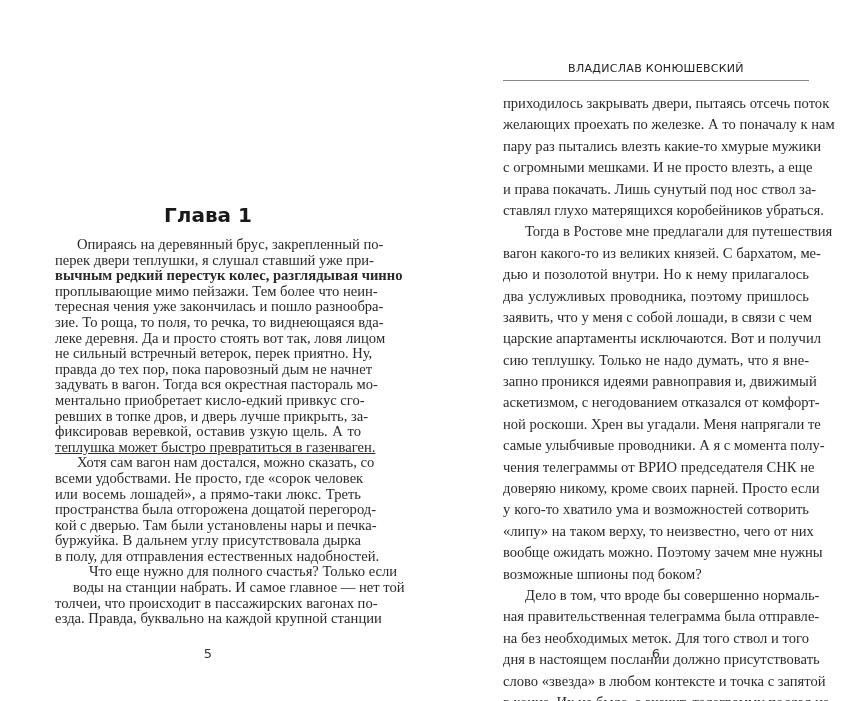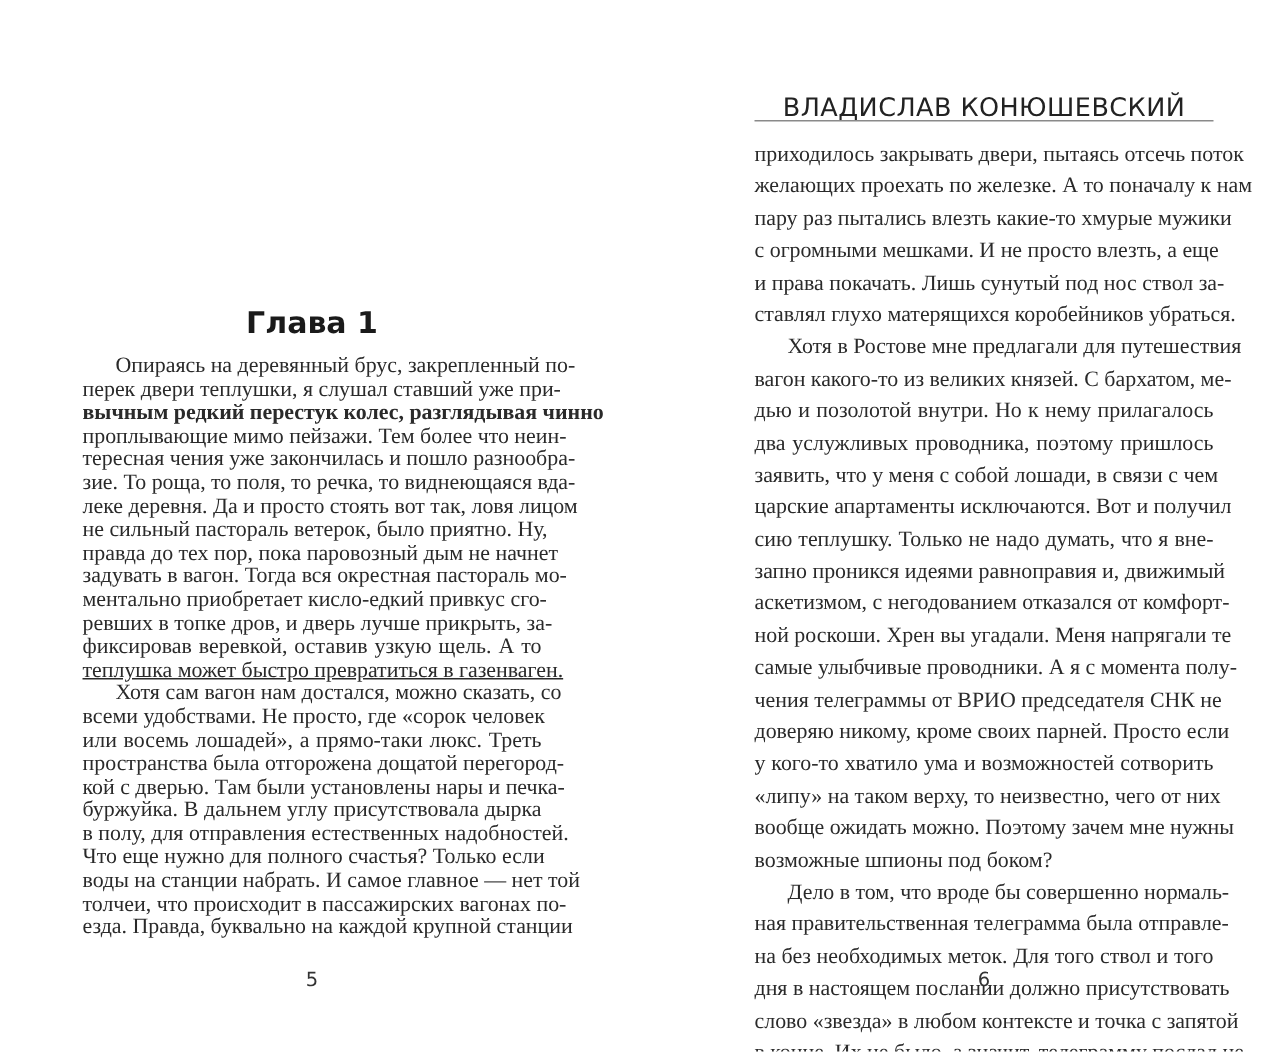--- a/index.html
+++ b/index.html
@@ -3,21 +3,21 @@
 <meta charset="utf-8">
 <style>
   html, body { margin: 0; padding: 0; background: #ffffff; }
   body { width: 858px; height: 701px; position: relative; overflow: hidden; }
   .page { position: absolute; top: 0; height: 701px; width: 429px; }
   .page.left { left: 0; }
   .page.right { left: 429px; }
   .running-head {
     position: absolute; left: 74px; width: 306px; top: 62px;
     text-align: center; font-family: "DejaVu Sans", sans-serif;
-    font-size: 17px; letter-spacing: 0.3px; color: #222;
+    font-size: 11px; letter-spacing: 0.3px; color: #222;
   }
   .head-rule {
     position: absolute; left: 74px; width: 306px; top: 80px;
     height: 0; border-top: 1.5px solid #8a8a8a;
   }
   .chapter-title {
     position: absolute; left: 55px; width: 306px; top: 203px;
     text-align: center; font-family: "DejaVu Sans", sans-serif;
     font-weight: bold; font-size: 20px; color: #1a1a1a;
   }
@@ -47,53 +47,53 @@
 <div class="page left">
   <div class="chapter-title">Глава 1</div>
   <div class="text-block" id="left-text">
       <span class="line indent" style="height: 15.6px; line-height: 15.6px;">Опираясь на деревянный брус, закрепленный по-</span>
       <span class="line" style="height: 15.6px; line-height: 15.6px;">перек двери теплушки, я слушал ставший уже при-</span>
       <span class="line" style="height: 15.6px; line-height: 15.6px; font-weight: bold;">вычным редкий перестук колес, разглядывая чинно</span>
       <span class="line" style="height: 15.6px; line-height: 15.6px;">проплывающие мимо пейзажи. Тем более что неин-</span>
       <span class="line" style="height: 15.6px; line-height: 15.6px;">тересная чения уже закончилась и пошло разнообра-</span>
       <span class="line" style="height: 15.6px; line-height: 15.6px;">зие. То роща, то поля, то речка, то виднеющаяся вда-</span>
       <span class="line" style="height: 15.6px; line-height: 15.6px;">леке деревня. Да и просто стоять вот так, ловя лицом</span>
-      <span class="line" style="height: 15.6px; line-height: 15.6px;">не сильный пастораль ветерок, было приятно. Ну,</span>
+      <span class="line" style="height: 15.6px; line-height: 15.6px;">не сильный встречный ветерок, перек приятно. Ну,</span>
       <span class="line" style="height: 15.6px; line-height: 15.6px;">правда до тех пор, пока паровозный дым не начнет</span>
       <span class="line" style="height: 15.6px; line-height: 15.6px;">задувать в вагон. Тогда вся окрестная пастораль мо-</span>
       <span class="line" style="height: 15.6px; line-height: 15.6px;">ментально приобретает кисло-едкий привкус сго-</span>
       <span class="line" style="height: 15.6px; line-height: 15.6px;">ревших в топке дров, и дверь лучше прикрыть, за-</span>
       <span class="line" style="height: 15.6px; line-height: 15.6px;">фиксировав веревкой, оставив узкую щель. А то</span>
       <span class="line last" style="height: 15.6px; line-height: 15.6px; text-decoration: underline;">теплушка может быстро превратиться в газенваген.</span>
       <span class="line indent" style="height: 15.6px; line-height: 15.6px;">Хотя сам вагон нам достался, можно сказать, со</span>
       <span class="line" style="height: 15.6px; line-height: 15.6px;">всеми удобствами. Не просто, где «сорок человек</span>
       <span class="line" style="height: 15.6px; line-height: 15.6px;">или восемь лошадей», а прямо-таки люкс. Треть</span>
       <span class="line" style="height: 15.6px; line-height: 15.6px;">пространства была отгорожена дощатой перегород-</span>
       <span class="line" style="height: 15.6px; line-height: 15.6px;">кой с дверью. Там были установлены нары и печка-</span>
       <span class="line" style="height: 15.6px; line-height: 15.6px;">буржуйка. В дальнем углу присутствовала дырка</span>
       <span class="line" style="height: 15.6px; line-height: 15.6px;">в полу, для отправления естественных надобностей.</span>
-      <span class="line" style="height: 15.6px; line-height: 15.6px;">Что еще нужно для полного счастья? Только если</span>
-      <span class="line" style="height: 15.6px; line-height: 15.6px;">воды на станции набрать. И самое главное — нет той</span>
+      <span class="line" style="height: 15.6px; line-height: 15.6px; margin-left: 34px;">Что еще нужно для полного счастья? Только если</span>
+      <span class="line" style="height: 15.6px; line-height: 15.6px; margin-left: 18px;">воды на станции набрать. И самое главное — нет той</span>
       <span class="line" style="height: 15.6px; line-height: 15.6px;">толчеи, что происходит в пассажирских вагонах по-</span>
       <span class="line" style="height: 15.6px; line-height: 15.6px;">езда. Правда, буквально на каждой крупной станции</span>
     </div>
   <div class="folio">5</div>
 </div>
 
 <div class="page right">
   <div class="running-head">ВЛАДИСЛАВ КОНЮШЕВСКИЙ</div>
   <div class="head-rule"></div>
   <div class="text-block" id="right-text">
       <span class="line">приходилось закрывать двери, пытаясь отсечь поток</span>
       <span class="line">желающих проехать по железке. А то поначалу к нам</span>
       <span class="line">пару раз пытались влезть какие-то хмурые мужики</span>
       <span class="line">с огромными мешками. И не просто влезть, а еще</span>
       <span class="line">и права покачать. Лишь сунутый под нос ствол за-</span>
       <span class="line last">ставлял глухо матерящихся коробейников убраться.</span>
-      <span class="line indent">Хотя в Ростове мне предлагали для путешествия</span>
+      <span class="line indent">Тогда в Ростове мне предлагали для путешествия</span>
       <span class="line">вагон какого-то из великих князей. С бархатом, ме-</span>
       <span class="line">дью и позолотой внутри. Но к нему прилагалось</span>
       <span class="line">два услужливых проводника, поэтому пришлось</span>
       <span class="line">заявить, что у меня с собой лошади, в связи с чем</span>
       <span class="line">царские апартаменты исключаются. Вот и получил</span>
       <span class="line">сию теплушку. Только не надо думать, что я вне-</span>
       <span class="line">запно проникся идеями равноправия и, движимый</span>
       <span class="line">аскетизмом, с негодованием отказался от комфорт-</span>
       <span class="line">ной роскоши. Хрен вы угадали. Меня напрягали те</span>
       <span class="line">самые улыбчивые проводники. А я с момента полу-</span>

